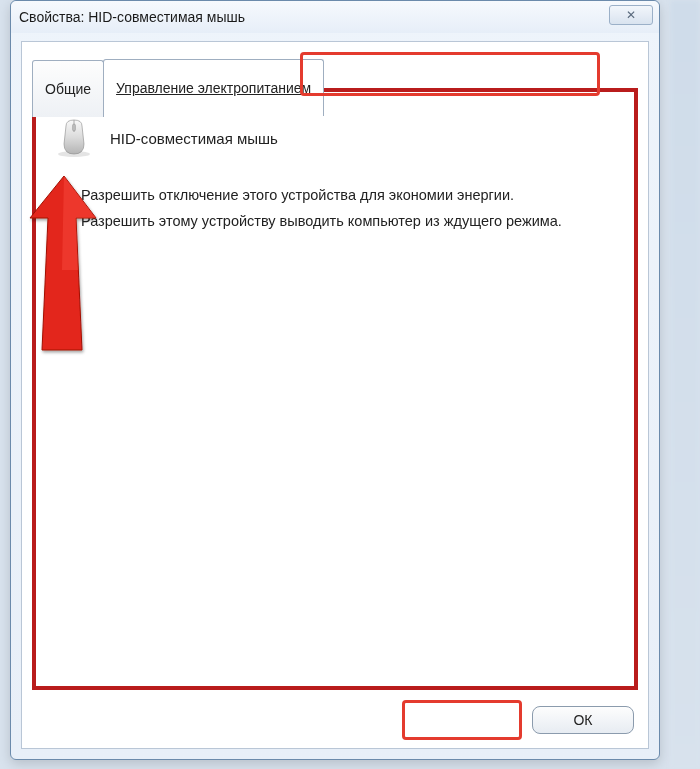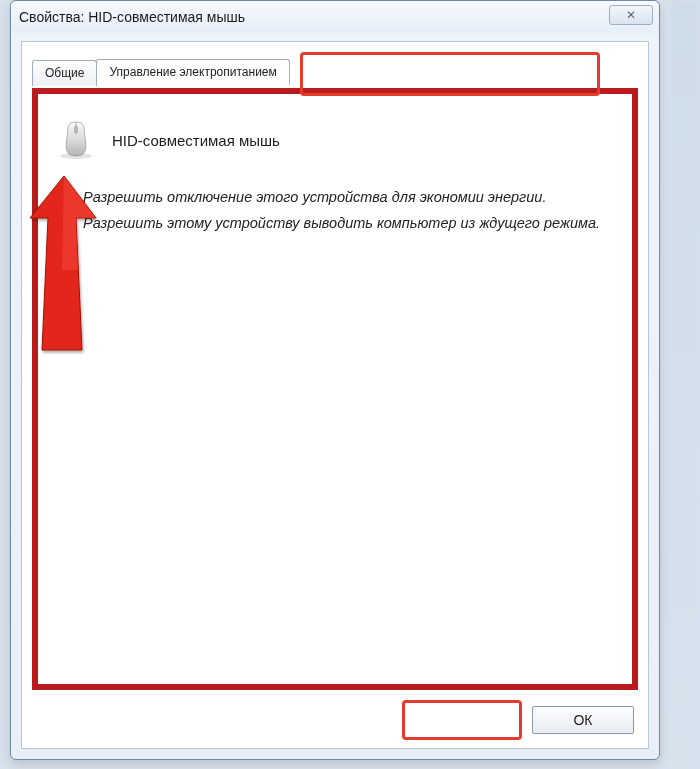--- a/index.html
+++ b/index.html
@@ -65,49 +65,50 @@
       position: absolute;
       top: 18px;
       left: 10px;
       display: flex;
       z-index: 3;
     }
     .tab {
       background: linear-gradient(#fdfdfd, #eef1f5);
       border: 1px solid #9faec0;
       border-bottom: none;
-      padding: 5px 12px;
-      font-size: 12px;
+      padding: 20px 12px;
+      font-size: 14px;
       color: #222;
       margin-right: -1px;
       border-radius: 3px 3px 0 0;
       cursor: pointer;
       position: relative;
     }
     .tab.active {
       background: #fff;
       z-index: 5;
       padding-bottom: 6px;
       top: -1px;
+      text-decoration: underline;
     }
     .tab-highlight {
       position: absolute;
       border: 3px solid #e43b2e;
       border-radius: 4px;
       pointer-events: none;
       z-index: 20;
     }
     .tab-panel {
       position: absolute;
       left: 10px;
       right: 10px;
       top: 46px;
       bottom: 58px;
       background: #fff;
-      border: 6px solid #b91c1c;
+      border: 4px solid #b91c1c;
       padding: 26px 16px;
     }
     .device-row {
       display: flex;
       align-items: center;
       gap: 14px;
       margin-bottom: 28px;
     }
     .mouse-icon {
       width: 44px;
@@ -116,21 +117,20 @@
     .device-name {
       font-size: 15px;
       color: #222;
     }
     .check-row {
       display: flex;
       align-items: flex-start;
       gap: 8px;
       margin-bottom: 6px;
       margin-left: 4px;
-      font-style: italic;
     }
     .checkbox {
       width: 17px;
       height: 17px;
       border: 1px solid #8a98a8;
       background: #fff;
       flex-shrink: 0;
       margin-top: 1px;
       cursor: pointer;
     }
@@ -156,21 +156,21 @@
       right: 14px;
       bottom: 14px;
       display: flex;
       gap: 10px;
     }
     .btn {
       min-width: 102px;
       height: 28px;
       background: linear-gradient(#fdfdfd, #e7ecf2);
       border: 1px solid #8b9bad;
-      border-radius: 2px;
+      border-radius: 8px;
       font-size: 14px;
       color: #222;
       cursor: pointer;
       display: flex;
       align-items: center;
       justify-content: center;
     }
     .btn-highlight {
       position: absolute;
       border: 3px solid #e43b2e;

